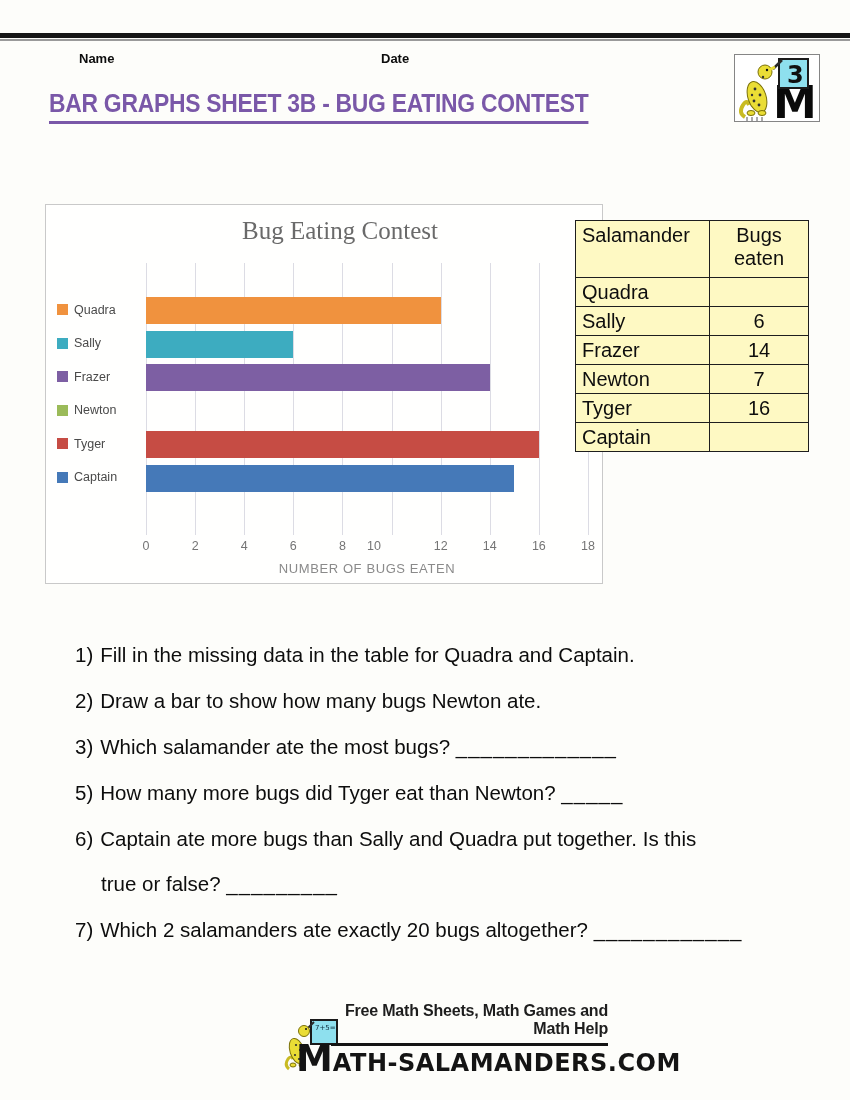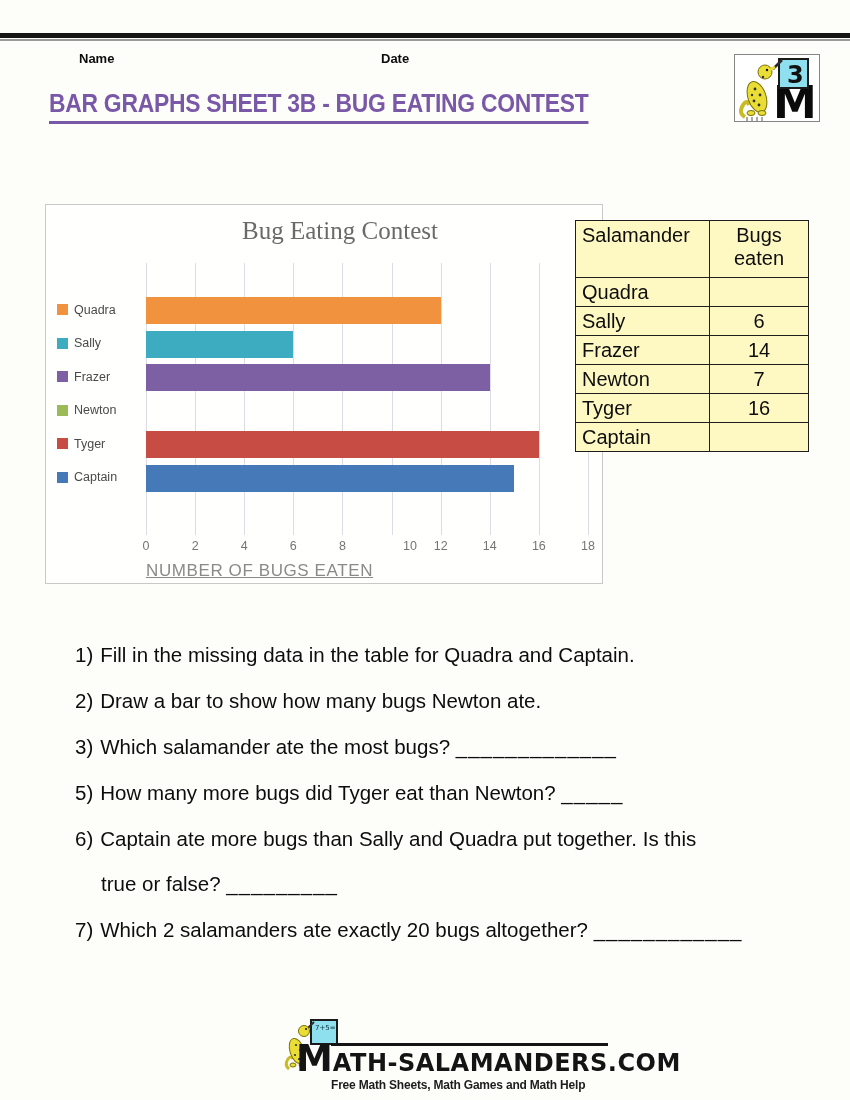--- a/index.html
+++ b/index.html
@@ -21,40 +21,40 @@
 
   
   #chart-box{position:absolute;left:45px;top:204px;width:558px;height:380px;background:#fffffe;border:1px solid #c9c9c9;box-sizing:border-box;}
   #chart-title{position:absolute;left:16px;top:12px;width:100%;text-align:center;font-family:"Liberation Serif",serif;font-size:25px;color:#6a6a6a;}
   #plot-area{position:absolute;left:100px;top:58px;width:442px;height:272px;}
   .gridline{position:absolute;top:0;bottom:0;width:1px;background:#dcdce4;}
   .bar{position:absolute;left:0;height:27px;}
   .legend-item{position:absolute;left:11px;display:flex;align-items:center;font-size:12.5px;color:#4a4a4a;white-space:nowrap;}
   .legend-swatch{width:11px;height:11px;display:inline-block;margin-right:6px;}
   .xtick{position:absolute;top:334px;transform:translateX(-50%);font-size:12.5px;color:#757575;}
-  #x-axis-label{position:absolute;left:100px;top:356px;width:442px;font-size:17px;color:#8a8a8a;letter-spacing:.6px;text-decoration:underline;}
+  #x-axis-label{position:absolute;left:100px;top:356px;width:442px;text-align:center;font-size:13px;color:#8a8a8a;letter-spacing:.6px;}
 
   
   #data-table{position:absolute;left:575px;top:220px;border-collapse:collapse;background:#fef9c3;z-index:3;}
   #data-table th,#data-table td{border:1.5px solid #1e1e1e;font-weight:normal;font-size:20px;color:#0e0e0e;padding:0;}
   #data-table th{vertical-align:top;padding-top:3px;height:57px;}
   .col-name{width:134px;text-align:left;padding-left:6px !important;box-sizing:border-box;}
   .col-val{width:99px;text-align:center;box-sizing:border-box;}
   #data-table td{height:29px;}
 
   
   #questions{position:absolute;left:75px;top:642px;width:730px;}
   .q-line{height:45.9px;font-size:20.5px;color:#0d0d0d;white-space:nowrap;line-height:26px;}
   .q-num{margin-right:7px;}
   .q-indent{padding-left:26px;}
   .answer-blank{letter-spacing:1px;}
 
   
   #footer-logo{position:absolute;left:283px;top:1017px;}
-  #footer-tagline{position:absolute;left:331px;top:1078px;width:277px;text-align:left;font-size:12px;font-weight:bold;color:#1d1d1d;letter-spacing:-.2px;}
+  #footer-tagline{position:absolute;left:331px;top:1002px;width:277px;text-align:right;font-size:16px;font-weight:bold;color:#1d1d1d;letter-spacing:-.2px;}
   #footer-rule{position:absolute;left:331px;top:1043px;width:277px;height:3px;background:#141414;}
   #footer-site{position:absolute;left:296px;top:1042px;display:flex;align-items:baseline;font-family:"DejaVu Sans",sans-serif;font-weight:900;color:#141414;}
   #footer-site .site-m{font-size:37px;line-height:34px;}
   #footer-site .site-rest{font-size:24px;letter-spacing:.5px;}
 </style>
 </head>
 <body>
 
 <div id="page">
 
@@ -117,21 +117,21 @@
         <div class="bar" style="top: 101px; width: 343.778px; background: rgb(125, 95, 163);"></div>
         <div class="bar" style="top: 168px; width: 392.889px; background: rgb(198, 76, 68);"></div>
         <div class="bar" style="top: 201.5px; width: 368.333px; background: rgb(69, 121, 184);"></div>
       </div>
     <div id="x-axis-label">NUMBER OF BUGS EATEN</div>
   <div class="xtick" style="left: 100px;">0</div>
       <div class="xtick" style="left: 149.111px;">2</div>
       <div class="xtick" style="left: 198.222px;">4</div>
       <div class="xtick" style="left: 247.333px;">6</div>
       <div class="xtick" style="left: 296.444px;">8</div>
-      <div class="xtick" style="left: 364px;">10</div>
+      <div class="xtick" style="left: 328px;">10</div>
       <div class="xtick" style="left: 394.667px;">12</div>
       <div class="xtick" style="left: 443.778px;">14</div>
       <div class="xtick" style="left: 492.889px;">16</div>
       <div class="xtick" style="left: 542px;">18</div>
       <div class="legend-item" style="top: 97.5px;">
         <span class="legend-swatch" style="background: rgb(240, 146, 62);"></span>
         <span class="legend-label">Quadra</span>
       </div>
       <div class="legend-item" style="top: 131px;">
         <span class="legend-swatch" style="background: rgb(61, 172, 192);"></span>

